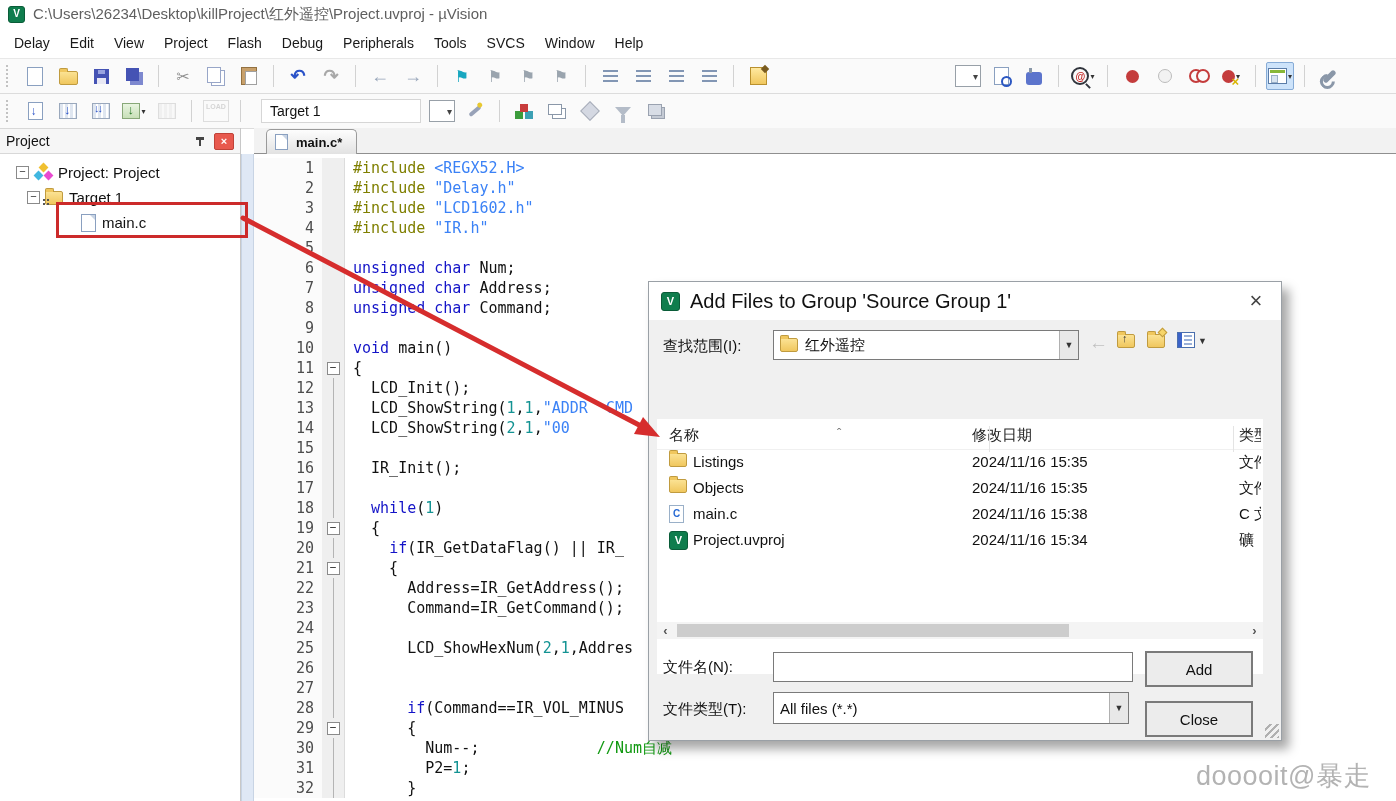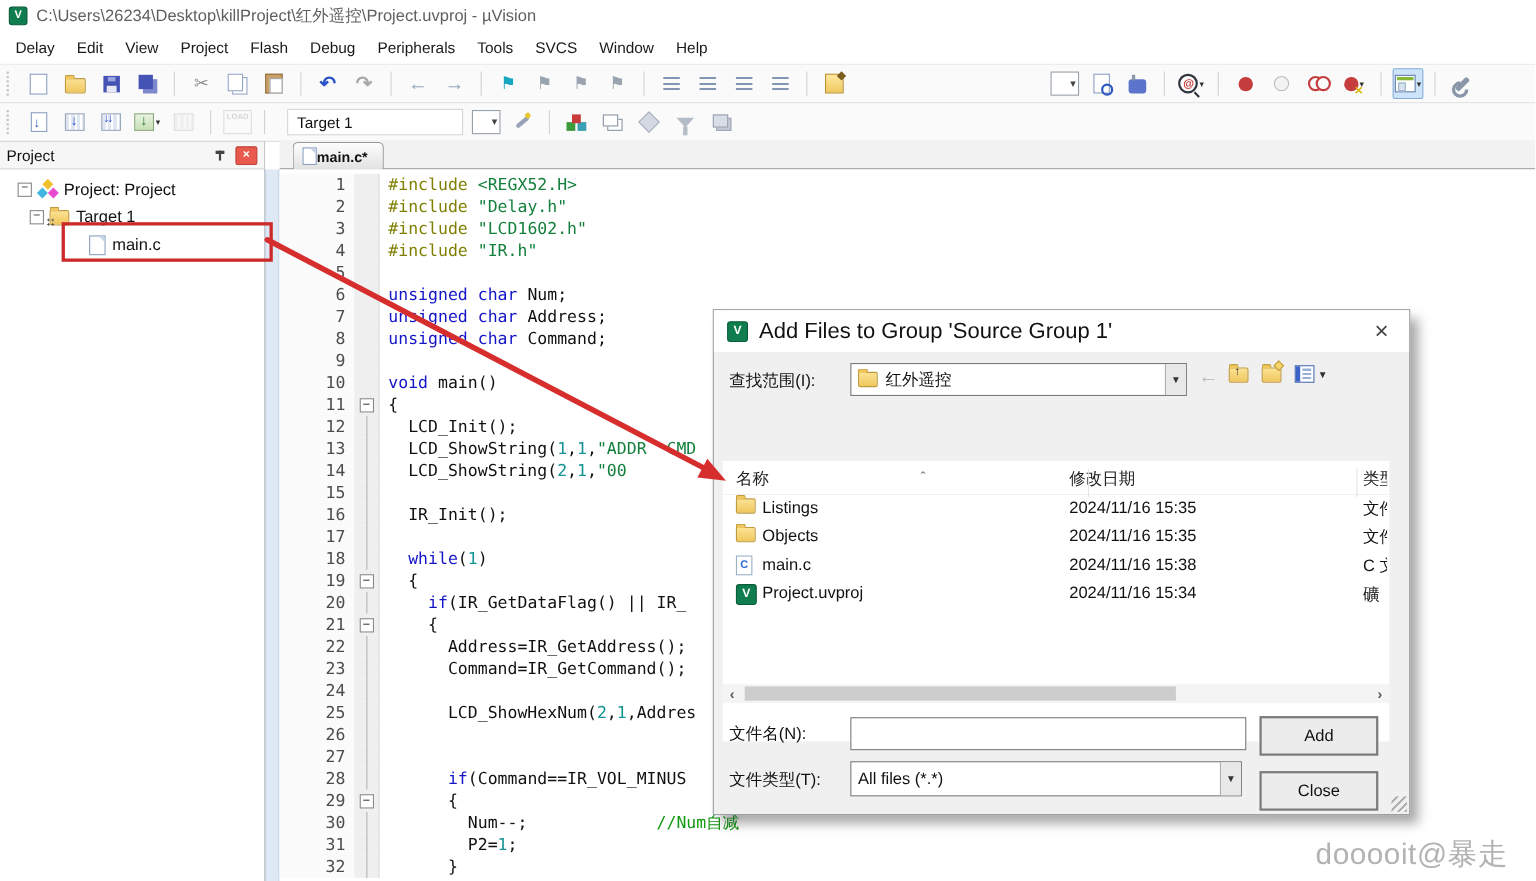--- a/index.html
+++ b/index.html
@@ -108,31 +108,31 @@
   .icdoc::before{content:"";position:absolute;right:0;top:0;border-left:5px solid transparent;border-top:5px solid #c8d4e4;}
   .iccf{position:relative;display:inline-block;width:13px;height:16px;background:#fff;border:1px solid #9ab0c8;color:#2a6bd4;font-weight:bold;font-size:10px;text-align:center;line-height:15px;}
   .iccf::before{content:"C";}
   .icuv{display:inline-block;width:17px;height:17px;background:#0f7d4d;border:1px solid #0a5c38;border-radius:3px;color:#fff;font-weight:bold;font-size:11px;text-align:center;line-height:16px;}
   .icuv::before{content:"V";}
   .icuv.tsm{width:15px;height:15px;line-height:14px;font-size:10px;}
   
   .vscroll{width:11px;background:#dfe8f5;border-left:1px solid #c8d4e4;border-right:1px solid #c8d4e4;margin-top:26px;}
   .editor{flex:1;display:flex;flex-direction:column;overflow:hidden;}
   .tabbar{height:25px;background:#f2f2f2;border-bottom:1px solid #8f8f8f;display:flex;align-items:flex-end;padding-left:12px;}
-  .tab{height:24px;display:flex;align-items:center;gap:0;padding:0 14px 0 8px;background:linear-gradient(#fdfdfd,#e2e2e2);border:1px solid #9a9a9a;border-bottom:none;border-radius:5px 5px 0 0;font-weight:bold;font-size:13px;margin-bottom:-1px;}
+  .tab{height:24px;display:flex;align-items:center;gap:8px;padding:0 14px 0 8px;background:linear-gradient(#fdfdfd,#e2e2e2);border:1px solid #9a9a9a;border-bottom:none;border-radius:5px 5px 0 0;font-weight:bold;font-size:13px;margin-bottom:-1px;}
   .icdoc.sm{width:11px;height:14px;}
   .codearea{flex:1;background:#fff;padding-top:4px;font-family:"DejaVu Sans Mono","Liberation Mono",monospace;font-size:15px;overflow:hidden;}
   .cl{height:20px;display:flex;align-items:center;white-space:pre;}
   .ln{width:60px;text-align:right;padding-right:8px;color:#4d4d4d;background:#fbfbfb;flex:none;height:20px;line-height:20px;}
   .fold{width:22px;flex:none;height:20px;background:#efefef;border-right:1px solid #dcdcdc;display:flex;align-items:center;justify-content:center;}
   .foldbox{width:11px;height:11px;border:1px solid #8a8a8a;background:#fff;color:#333;font-size:11px;line-height:9px;text-align:center;}
   .foldbox::before{content:"−";}
   .foldline{width:1px;height:20px;background:#b4b4b4;}
   .codetext{padding-left:8px;height:20px;line-height:20px;}
-  .tok-d{color:#7f7f00;} .tok-s{color:#15803d;} .tok-k{color:#1414c8;}
+  .tok-d{color:#7f7f00;} .tok-s{color:#3b82f6;} .tok-k{color:#1414c8;}
   .tok-n{color:#139393;} .tok-c{color:#119911;} .tok-p{color:#111;}
   
   .dialog{position:absolute;left:648px;top:281px;width:632px;height:458px;background:#f0f0f0;border:1px solid #9aa0a6;box-shadow:7px 8px 10px rgba(0,0,0,.35);z-index:50;font-size:15px;}
   .dtitle{height:38px;background:#fff;display:flex;align-items:center;gap:10px;padding:0 12px;}
   .dtext{flex:1;font-size:20px;color:#111;}
   .dclose{width:26px;text-align:center;font-size:22px;color:#444;line-height:26px;}
   .dclose::before{content:"×";}
   .dbody{position:absolute;left:0;top:38px;right:0;bottom:0;}
   .dlabel{position:absolute;left:14px;color:#111;}
   .l1{top:17px;} .l2{top:338px;} .l3{top:380px;}

